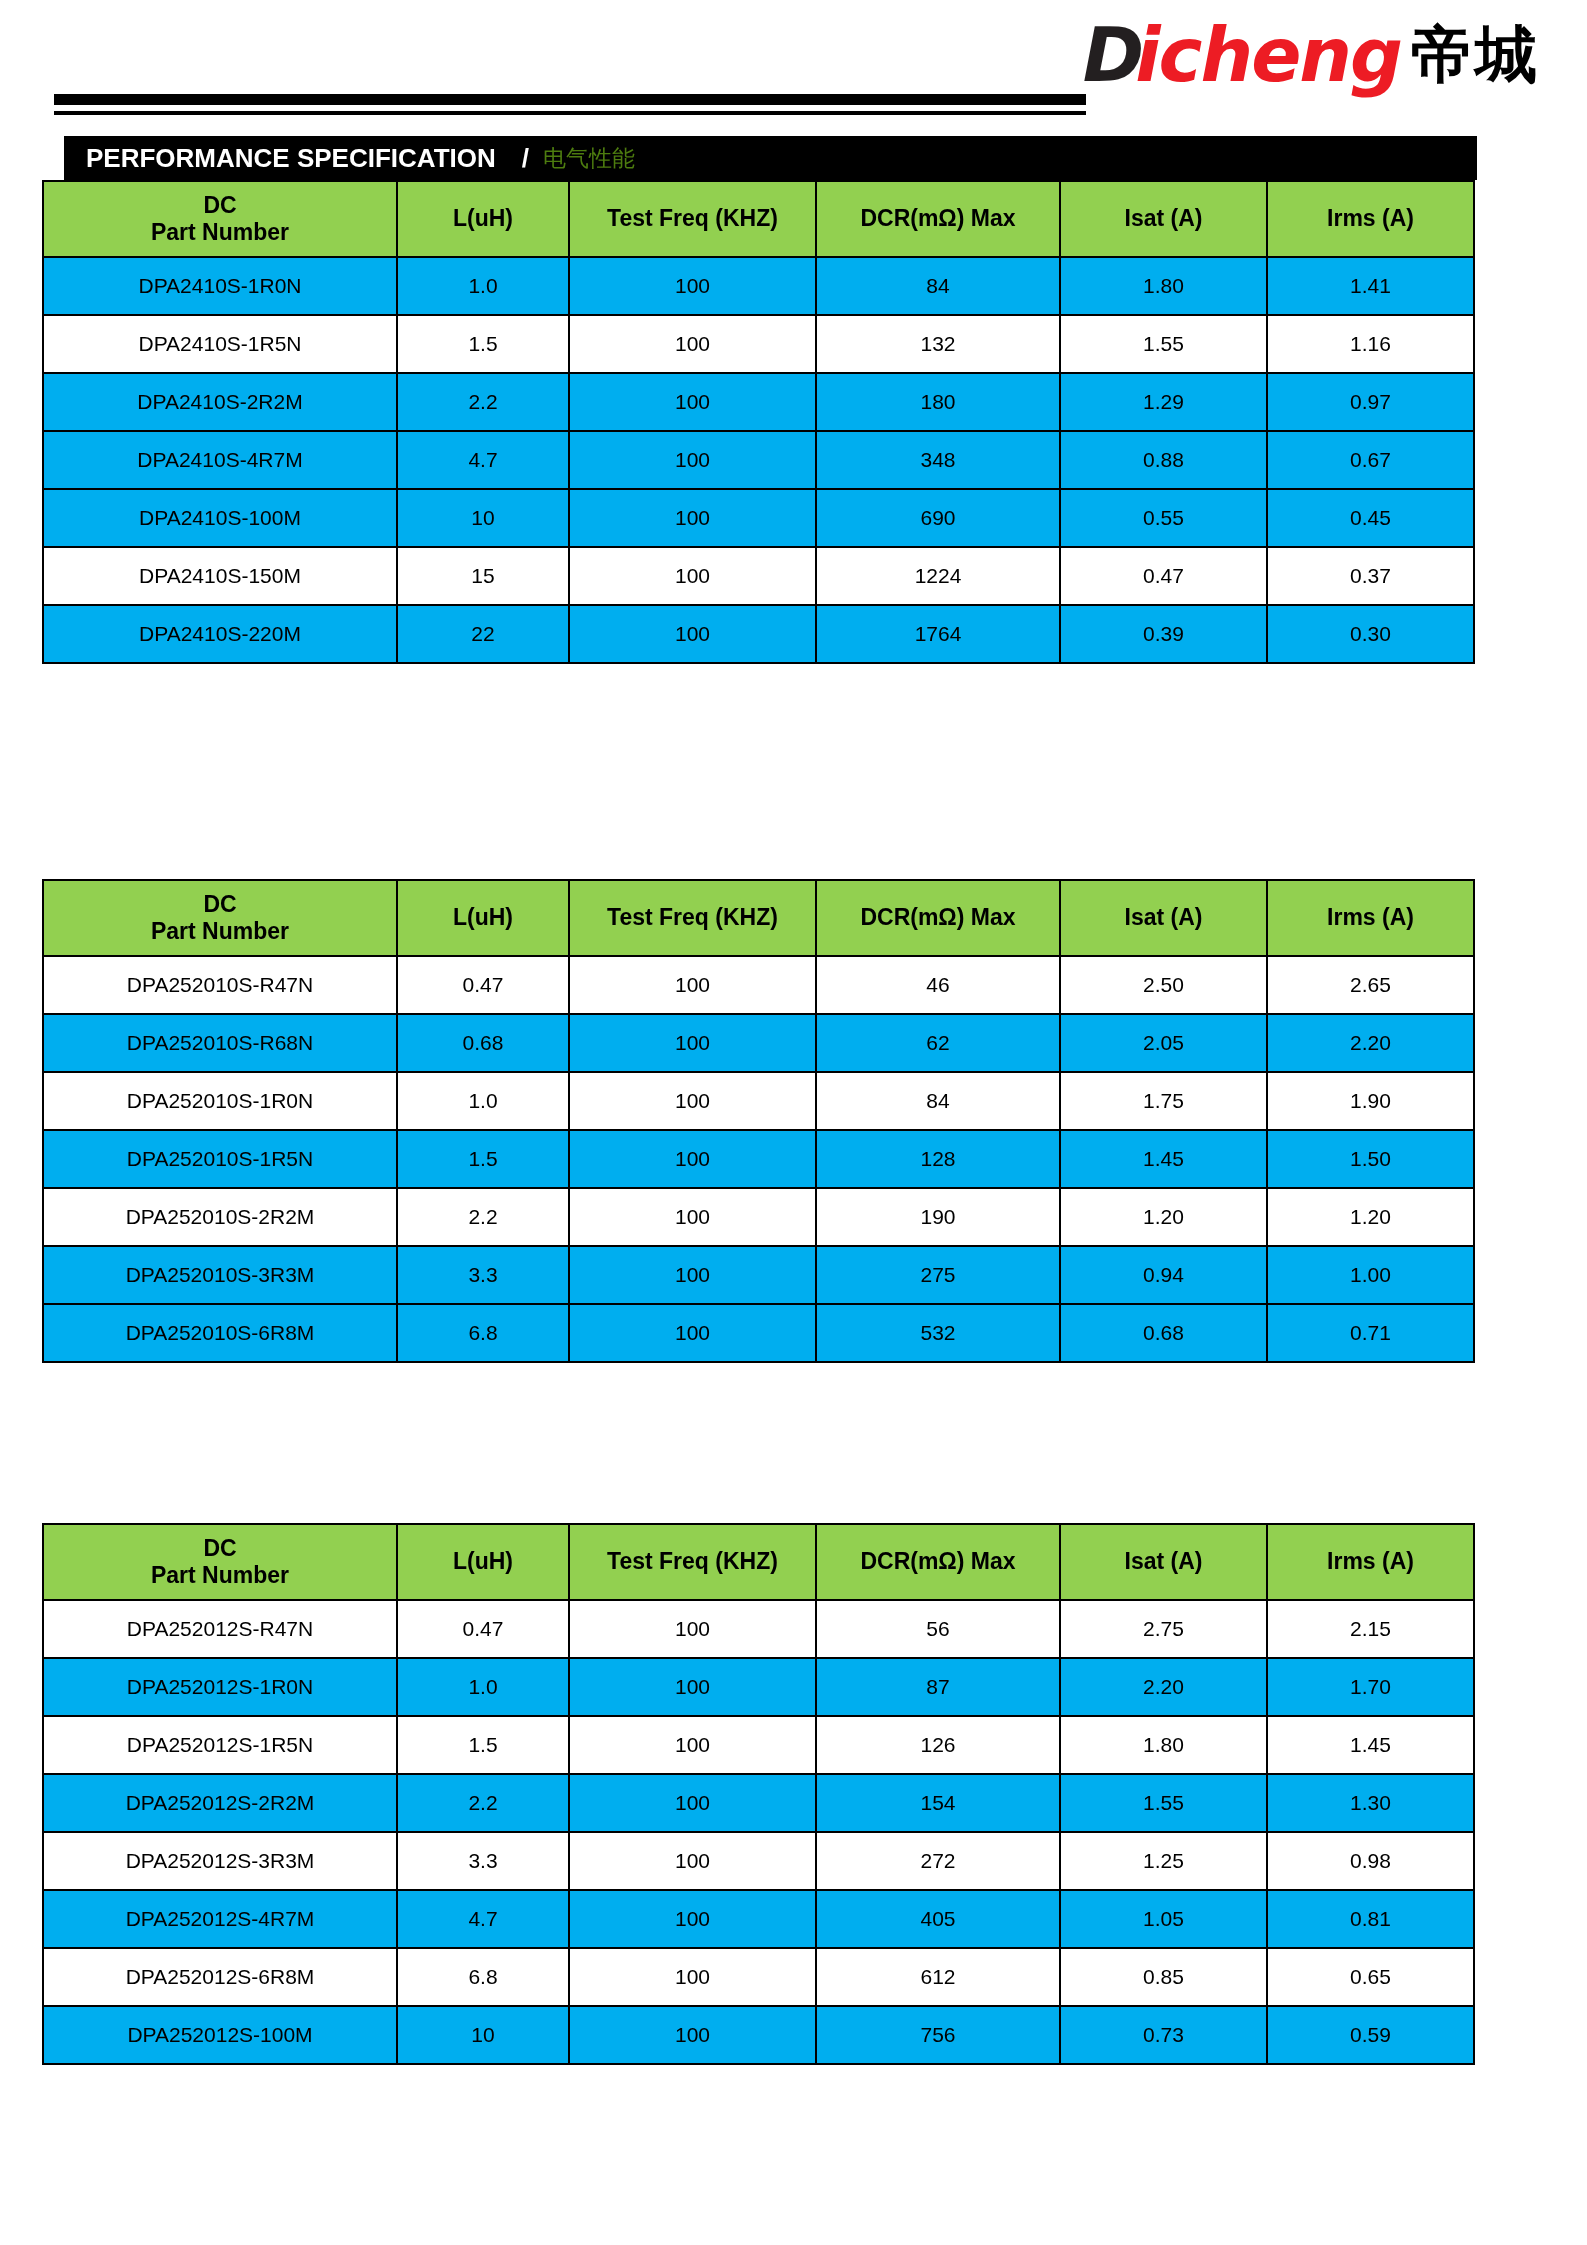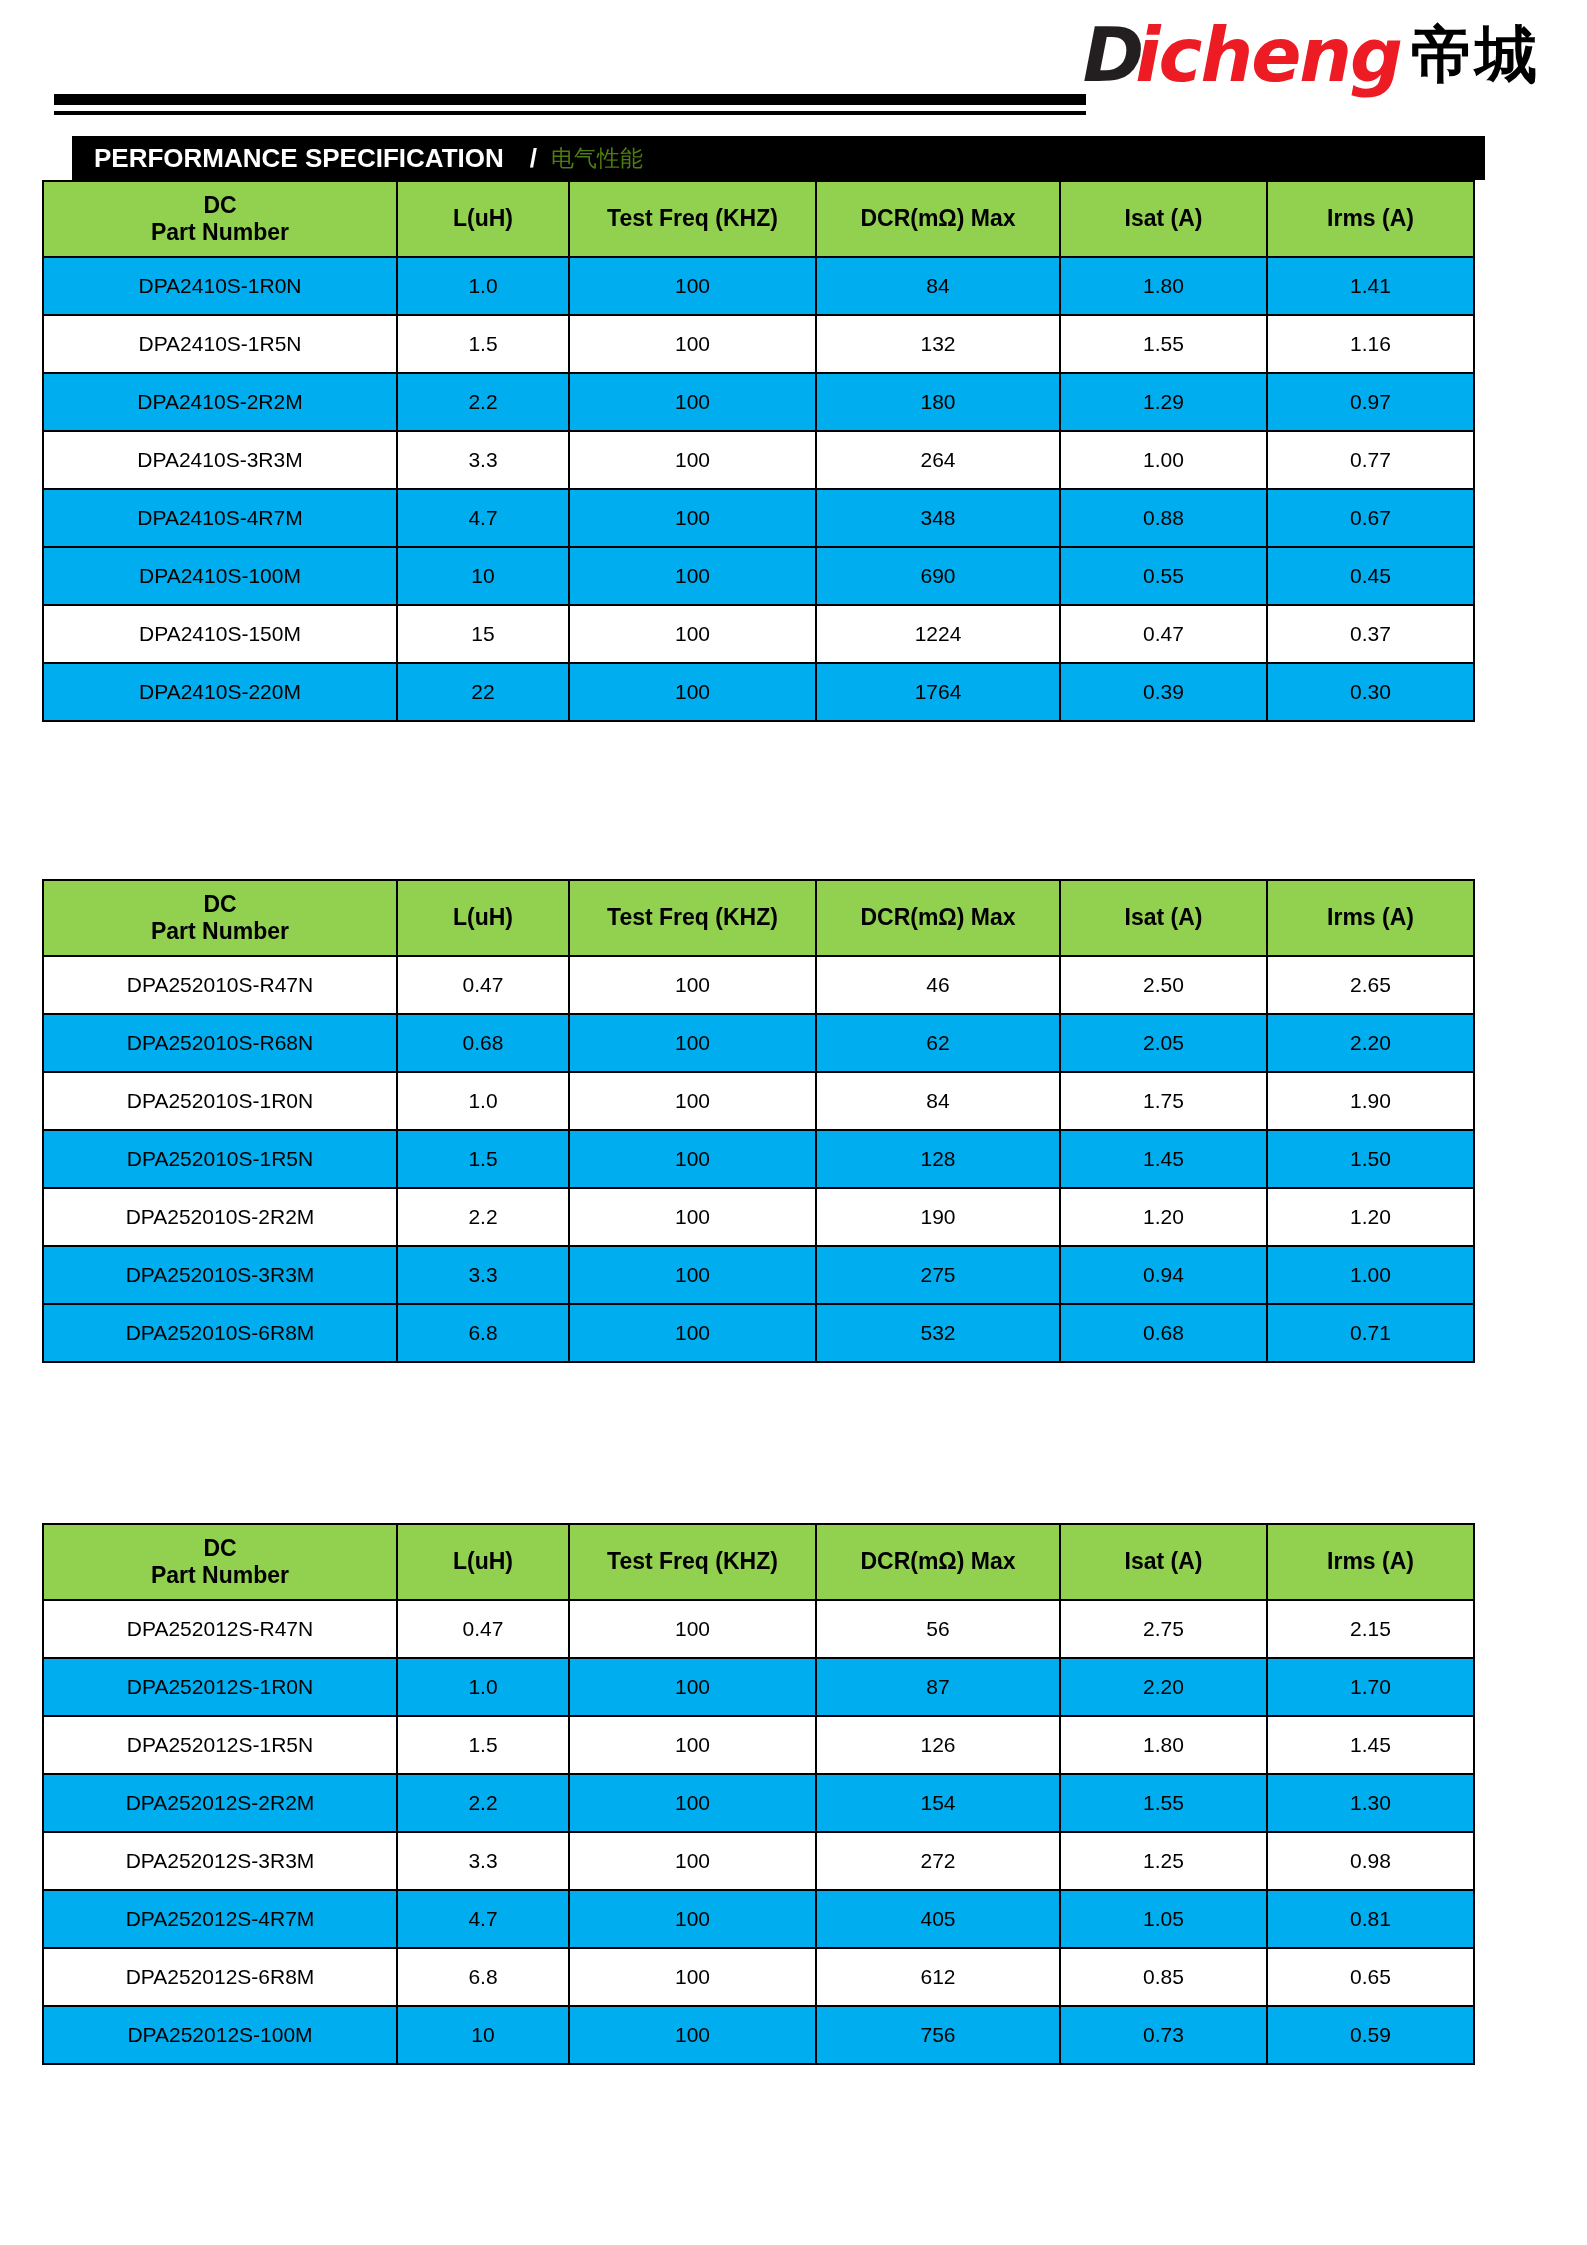--- a/index.html
+++ b/index.html
@@ -72,21 +72,21 @@
     background: #ffffff;
   }
   .rule-thin {
     height: 4px;
     background: #000000;
   }
 
   
   .section-bar {
     position: absolute;
-    left: 72px;
+    left: 64px;
     top: 136px;
     width: 1413px;
     height: 44px;
     background: #000000;
     display: flex;
     align-items: center;
     box-sizing: border-box;
     padding-left: 22px;
   }
   .section-bar .title-en {
@@ -212,28 +212,20 @@
         <td>1.16</td>
       </tr>
       <tr class="alt">
         <td>DPA2410S-2R2M</td>
         <td>2.2</td>
         <td>100</td>
         <td>180</td>
         <td>1.29</td>
         <td>0.97</td>
       </tr>
-      <tr class="plain">
-        <td>DPA2410S-3R3M</td>
-        <td>3.3</td>
-        <td>100</td>
-        <td>264</td>
-        <td>1.00</td>
-        <td>0.77</td>
-      </tr>
       <tr class="alt">
         <td>DPA2410S-4R7M</td>
         <td>4.7</td>
         <td>100</td>
         <td>348</td>
         <td>0.88</td>
         <td>0.67</td>
       </tr>
       <tr class="alt">
         <td>DPA2410S-100M</td>

